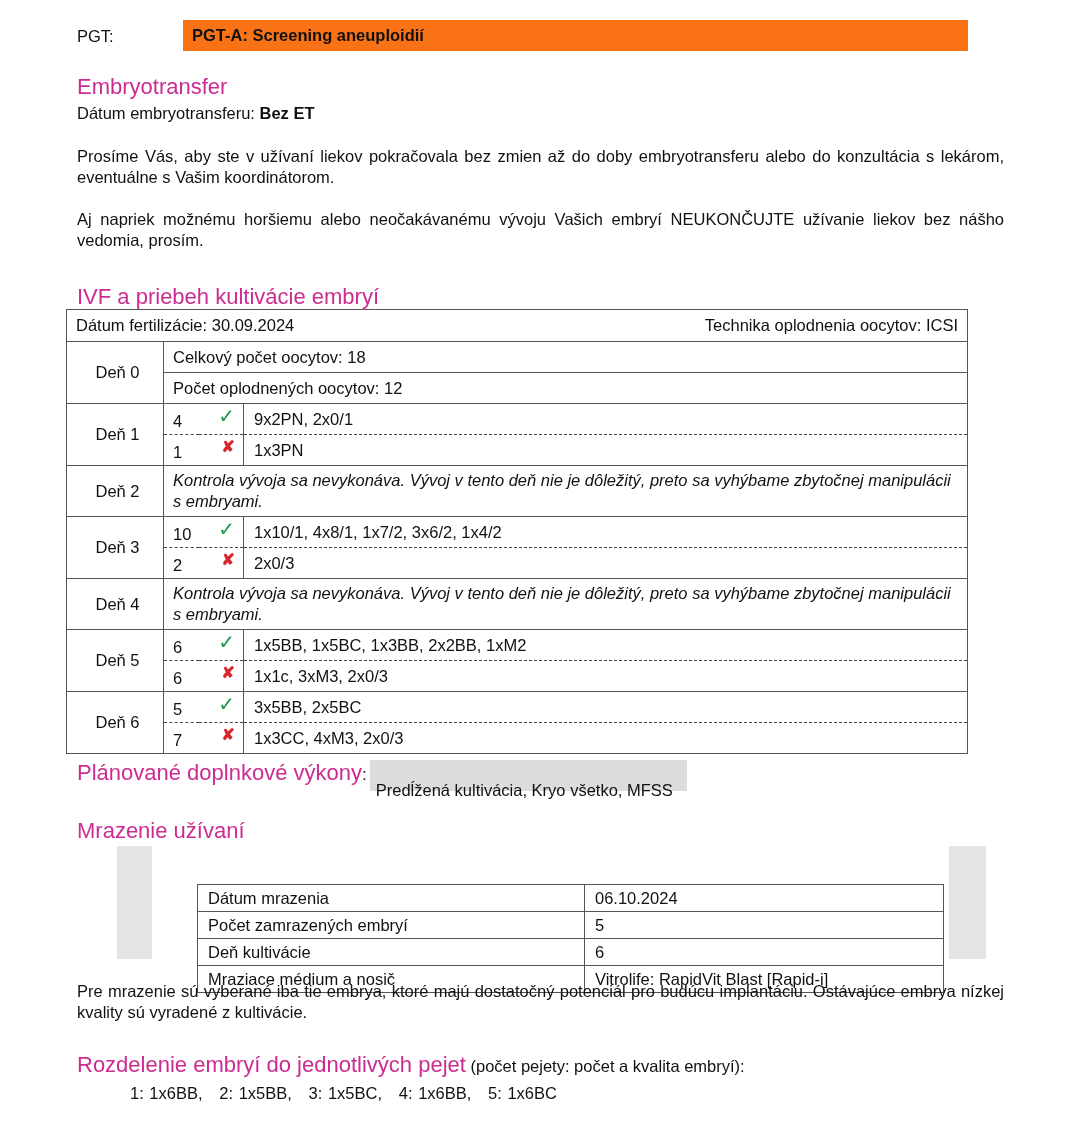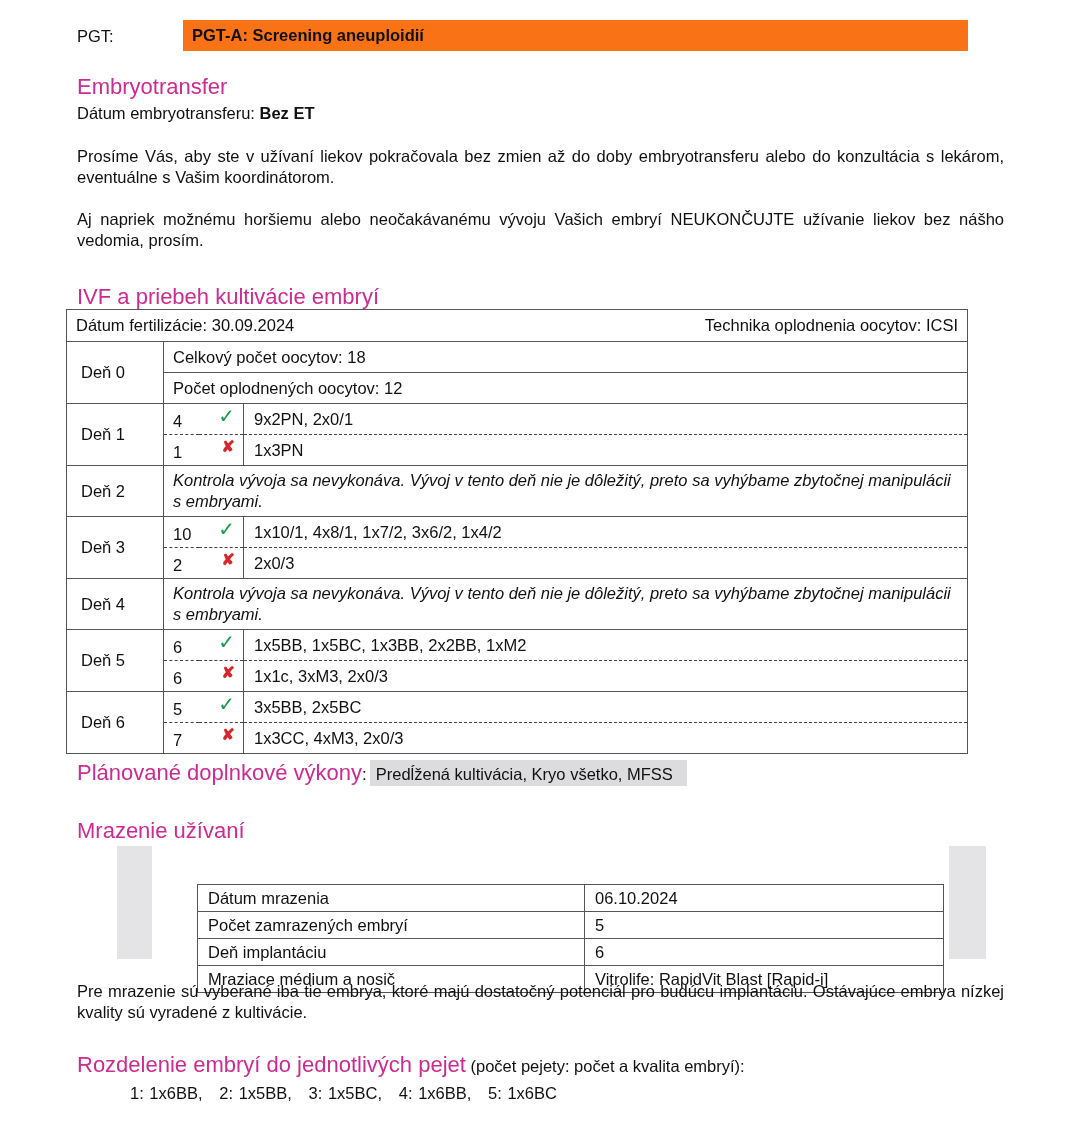--- a/index.html
+++ b/index.html
@@ -28,35 +28,35 @@
 
     #ivf-title { left: 77px; top: 284px; }
 
     
     #ivf-table {
       left: 66px; top: 309px; width: 902px; border-collapse: collapse;
       border: 1.5px solid #555; font-size: 16.5px;
     }
     #ivf-table td { border: 1.5px solid #555; padding: 0 9px; vertical-align: middle; }
     #ivf-table .hdr td { height: 31px; }
-    #ivf-table .day { width: 73px; text-align: left; padding-left: 14px; }
+    #ivf-table .day { width: 73px; text-align: center; padding-left: 14px; }
     #ivf-table .cnt { width: 26px; padding: 0 0 0 9px; vertical-align: bottom; padding-bottom: 3px; border-right: none; }
     #ivf-table .ico { width: 36px; padding: 0 8px 0 0; text-align: right; border-left: none; vertical-align: top; padding-top: 2px; }
     #ivf-table .desc { padding-left: 10px; }
     #ivf-table tr.top td.cnt, #ivf-table tr.top td.ico, #ivf-table tr.top td.desc { border-bottom: 1.2px dashed #444; height: 27px; }
     #ivf-table tr.bot td.cnt, #ivf-table tr.bot td.ico, #ivf-table tr.bot td.desc { border-top: 1.2px dashed #444; height: 27px; }
     #ivf-table .d0row td.full { height: 30px; }
     #ivf-table .italic { font-style: italic; line-height: 21px; padding-top: 4px; padding-bottom: 4px; }
     .check { color: #1a9b4a; font-size: 20px; line-height: 20px; }
     .cross { color: #d9262b; font-size: 16px; font-weight: bold; line-height: 20px; }
 
     #planned { left: 77px; top: 760px; }
     #planned-value {
       display: inline-block; background: #dcdbdd; font-size: 16.5px; color: #111;
-      padding: 0 14px 0 6px; height: 26px; line-height: 28px; vertical-align: top; margin-left: 3px;
+      padding: 16px 14px 0 6px; height: 15px; line-height: 28px; vertical-align: top; margin-left: 3px;
     }
     #planned-colon { color: #111; font-size: 17px; }
 
     #freeze-title { left: 77px; top: 818px; }
     .gray-bar { background: #e4e3e5; top: 846px; height: 113px; }
     #gray-left { left: 117px; width: 35px; }
     #gray-right { left: 949px; width: 37px; }
     #freeze-table {
       left: 197px; top: 846px; width: 747px; border-collapse: collapse; border: 1.5px solid #555; margin-top: 38px;
     }
@@ -168,21 +168,21 @@
   <tbody>
       <tr>
     <td class="k">Dátum mrazenia</td>
     <td>06.10.2024</td>
   </tr>
   <tr>
     <td class="k">Počet zamrazených embryí</td>
     <td>5</td>
   </tr>
   <tr>
-    <td class="k">Deň implantáciu</td>
+    <td class="k">Deň kultivácie</td>
     <td>6</td>
   </tr>
   <tr>
     <td class="k">Mraziace médium a nosič</td>
     <td>Vitrolife: RapidVit Blast [Rapid-i]</td>
   </tr>
 </tbody>
   </table>
 
 <div class="abs para" id="para3">Pre mrazenie sú vyberané iba tie embrya, ktoré majú dostatočný potenciál pro budúcu implantáciu. Ostávajúce embrya nízkej kvality sú vyradené z kultivácie.</div>

